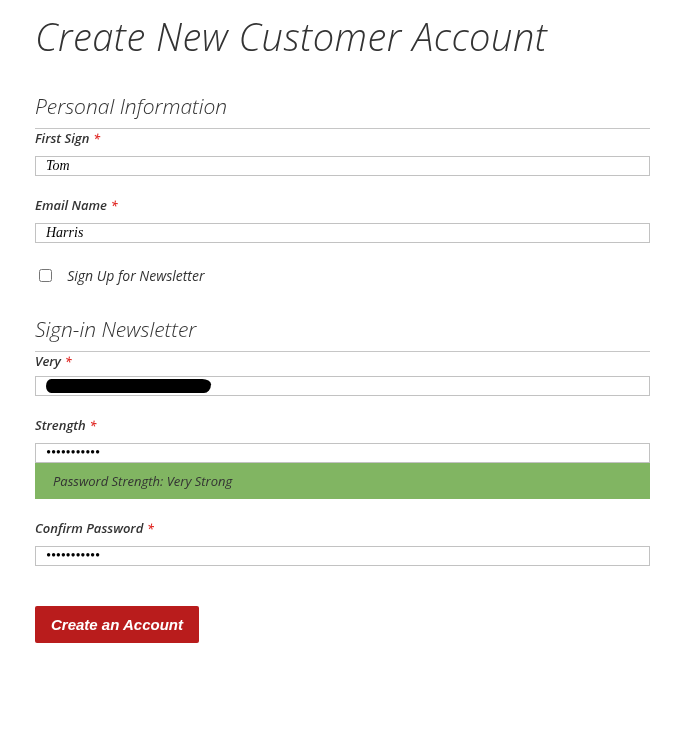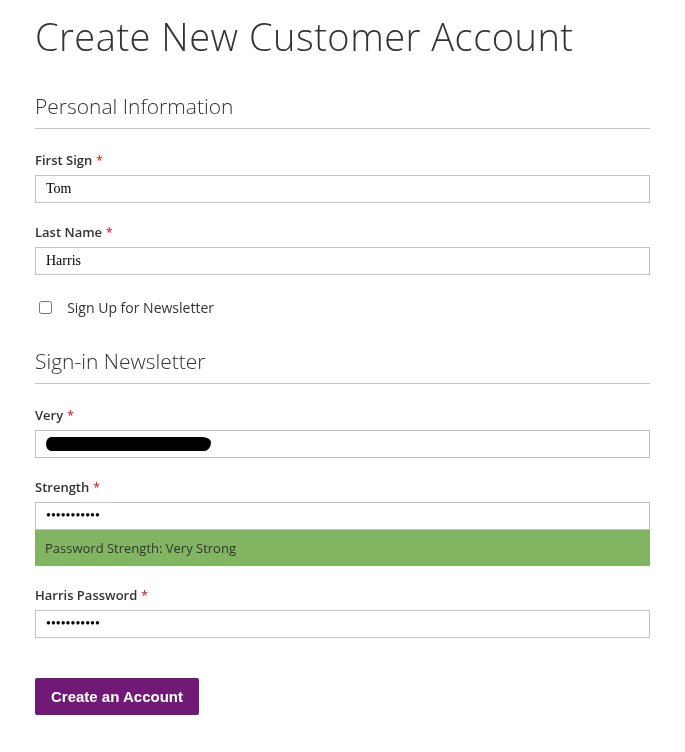--- a/index.html
+++ b/index.html
@@ -1,16 +1,17 @@
 <!DOCTYPE html>
 <html><head>
   <meta charset="utf-8">
   <style>
     * {
       box-sizing: border-box;
+      font-style: italic;
     }
     body {
       font-family: 'Open Sans', 'Helvetica Neue', Helvetica, Arial, sans-serif;
       margin: 0;
       padding: 0 35px 20px 35px;
       width: 685px;
       background: #fff;
       color: #333;
     }
     .page-title {
@@ -19,41 +20,40 @@
       color: #333;
       margin: 10px 0 30px 0;
       letter-spacing: 0.5px;
     }
     .legend {
       font-size: 21px;
       font-weight: 300;
       color: #333;
       border-bottom: 1px solid #c6c6c6;
       padding-bottom: 8px;
-      margin-bottom: 22px;
       margin-top: 30px;
     }
     .field {
       margin-bottom: 20px;
     }
     .field-label {
       font-size: 13px;
       font-weight: 600;
       color: #333;
       display: block;
       margin-bottom: 6px;
     }
     .required-mark {
       color: #e02b27;
       margin-left: 4px;
       font-size: 12px;
     }
     .text-input {
       width: 100%;
-      height: 28px;
+      height: 20px;
       border: 1px solid #c2c2c2;
       padding: 0 10px;
       font-size: 14px;
       font-family: 'Times New Roman', serif;
       background: #fff;
     }
     .checkbox-row {
       margin-top: 18px;
     }
     .checkbox-row label {
@@ -63,25 +63,25 @@
       margin-left: 8px;
       vertical-align: middle;
     }
     .checkbox-row input[type="checkbox"] {
       vertical-align: middle;
     }
     .password-strength {
       background: #81b562;
       color: #333;
       font-size: 13px;
-      padding: 9px 10px;
+      padding: 9px 18px;
       margin-top: 0;
     }
     .primary-button {
-      background: #701a75;
+      background: #b91c1c;
       color: #fff;
       border: none;
       font-size: 15px;
       font-weight: 600;
       padding: 10px 16px;
       cursor: pointer;
       margin-top: 20px;
       border-radius: 2px;
     }
     .redacted {
@@ -107,21 +107,21 @@
 
 <div class="field">
   <label class="field-label">
     <span>First Sign</span><span class="required-mark">*</span>
   </label>
   <input type="text" class="text-input" value="Tom" style="">
 </div>
 
 <div class="field">
   <label class="field-label">
-    <span>Last Name</span><span class="required-mark">*</span>
+    <span>Email Name</span><span class="required-mark">*</span>
   </label>
   <input type="text" class="text-input" value="Harris" style="">
 </div>
 
 <div class="checkbox-row">
   <input type="checkbox" style="">
   <label>Sign Up for Newsletter</label>
 </div>
 
 <div class="legend">Sign-in Newsletter</div>
@@ -138,21 +138,21 @@
 <div class="field" style="margin-bottom:0;">
   <label class="field-label">
     <span>Strength</span><span class="required-mark">*</span>
   </label>
   <input type="password" class="text-input" value="•••••••••••" style="">
   <div class="password-strength">Password Strength: Very Strong</div>
 </div>
 
 <div class="field" style="margin-top:20px;">
   <label class="field-label">
-    <span>Harris Password</span><span class="required-mark">*</span>
+    <span>Confirm Password</span><span class="required-mark">*</span>
   </label>
   <input type="password" class="text-input" value="•••••••••••" style="">
 </div>
 
 <button class="primary-button">Create an Account</button>
 
 
 
 
 </body></html>

